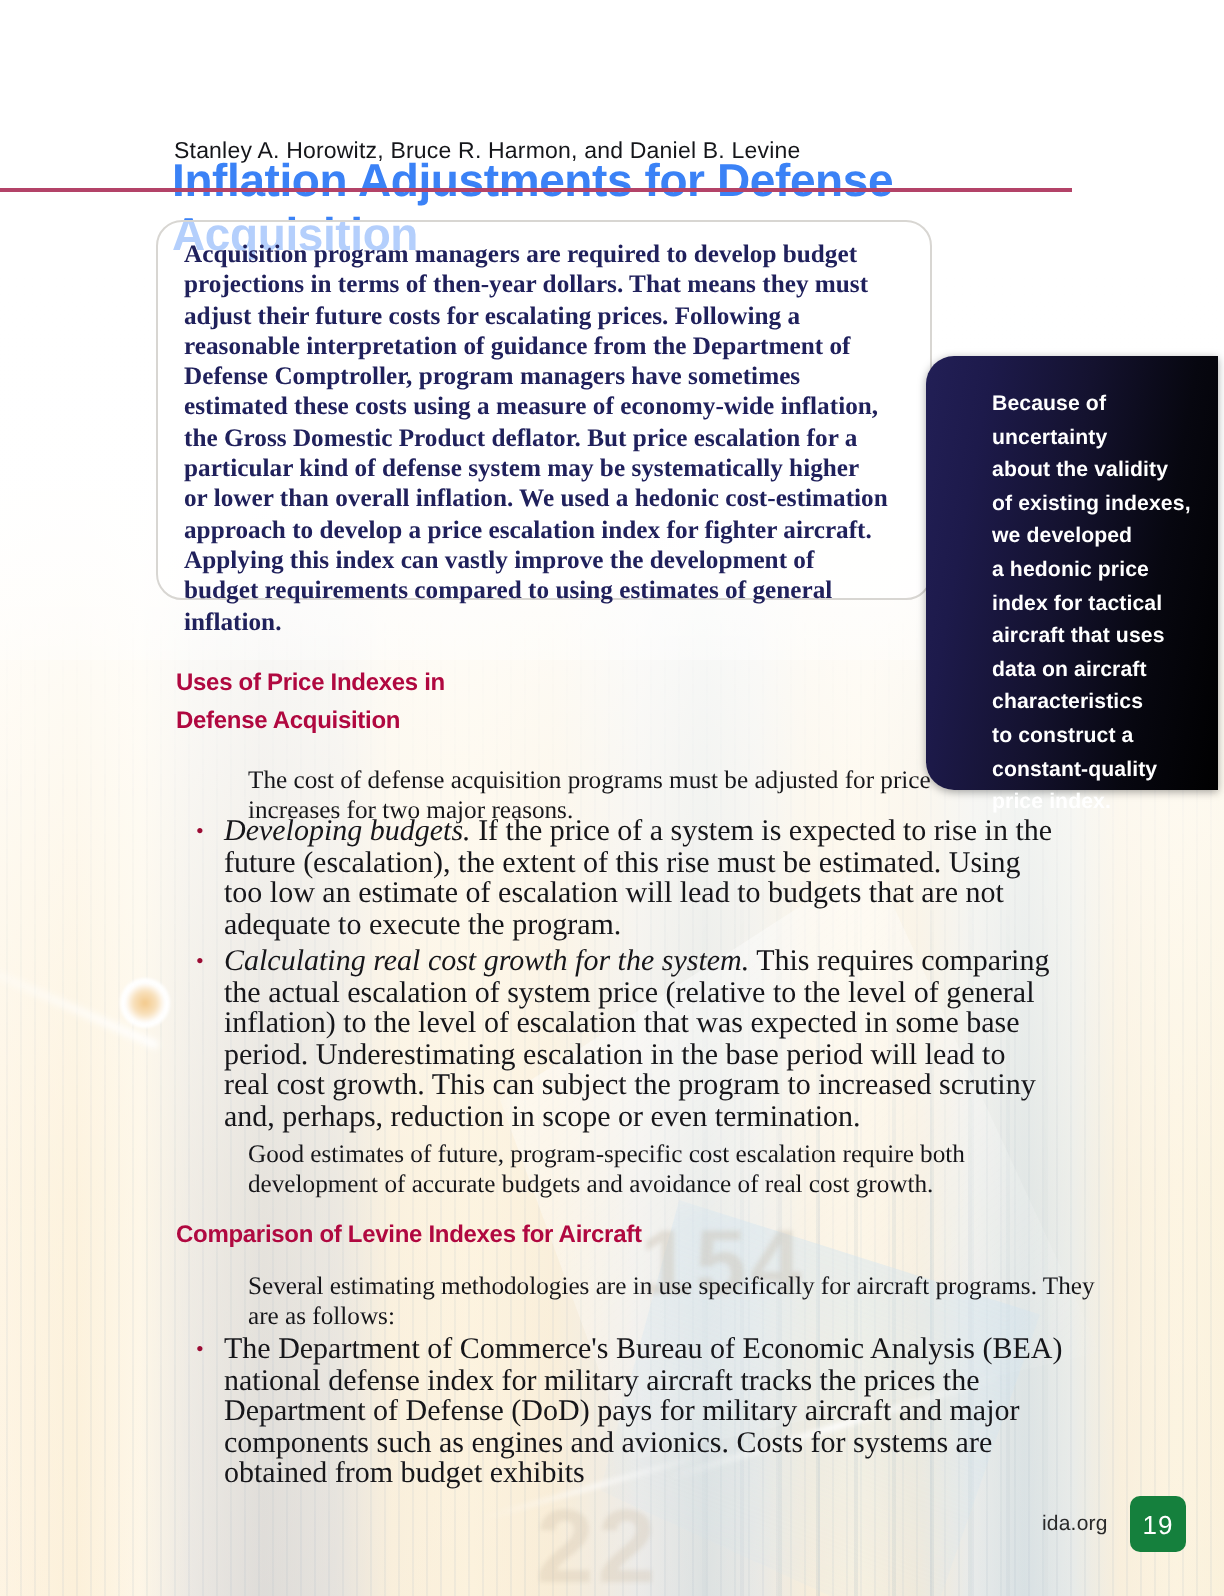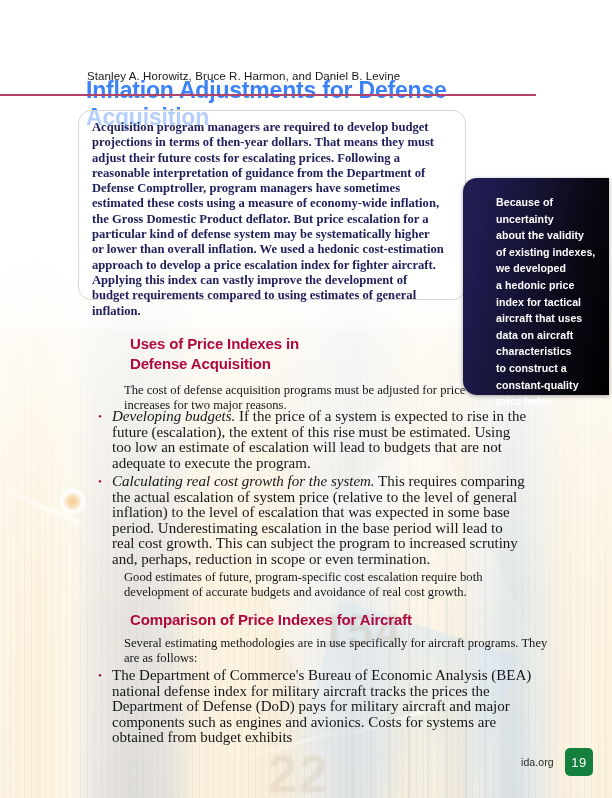--- a/index.html
+++ b/index.html
@@ -242,26 +242,25 @@
     color: #ffffff;
     white-space: pre-line;
     letter-spacing: 0.05px;
   }
 
   
   .h2 {
     position: absolute;
     font-family: "Liberation Sans", sans-serif;
     font-weight: bold;
-    font-size: 15px;
+    font-size: 12px;
     line-height: 19.5px;
     color: #b00840;
     letter-spacing: -0.15px;
     white-space: pre-line;
-    margin-left: 42px;
   }
   .h2-uses { left: 88px; top: 322px; width: 330px; }
   .h2-comparison { left: 88px; top: 598px; width: 420px; }
 
   
   .para {
     position: absolute;
     font-family: "Liberation Serif", serif;
     font-size: 12.6px;
     line-height: 15.6px;
@@ -374,21 +373,21 @@
     <div class="bullet b-1">
       <span class="lead">Developing budgets.</span><span> If the price of a system is expected to rise in the future (escalation), the extent of this rise must be estimated. Using too low an estimate of escalation will lead to budgets that are not adequate to execute the program.</span>
     </div>
 
     <div class="bullet b-2">
       <span class="lead">Calculating real cost growth for the system.</span><span> This requires comparing the actual escalation of system price (relative to the level of general inflation) to the level of escalation that was expected in some base period. Underestimating escalation in the base period will lead to real cost growth. This can subject the program to increased scrutiny and, perhaps, reduction in scope or even termination.</span>
     </div>
 
     <p class="para p-good">Good estimates of future, program-specific cost escalation require both development of accurate budgets and avoidance of real cost growth.</p>
 
-    <h2 class="h2 h2-comparison">Comparison of Price Indexes for Aircraft</h2>
+    <h2 class="h2 h2-comparison">Comparison of Levine Indexes for Aircraft</h2>
 
     <p class="para p-several">Several estimating methodologies are in use specifically for aircraft programs. They are as follows:</p>
 
     <div class="bullet b-3">
       <span>The Department of Commerce's Bureau of Economic Analysis (BEA) national defense index for military aircraft tracks the prices the Department of Defense (DoD) pays for military aircraft and major components such as engines and avionics. Costs for systems are obtained from budget exhibits</span>
     </div>
 
     <div class="footer-site">ida.org</div>
     <div class="page-badge">19</div>
 

